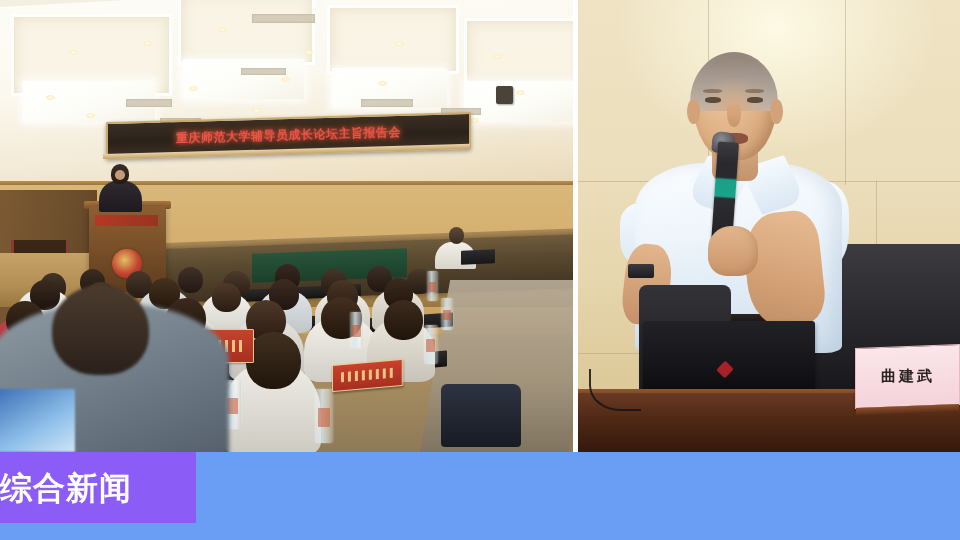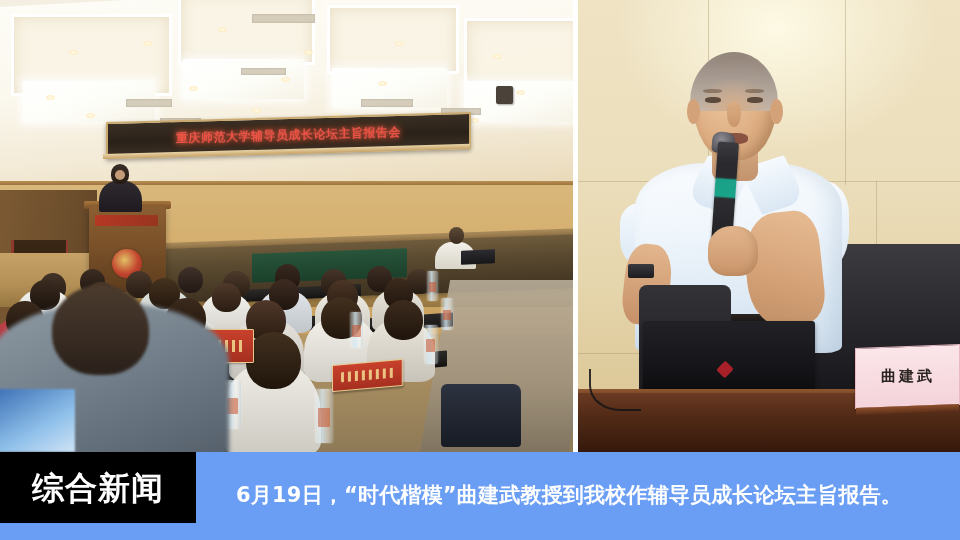--- a/index.html
+++ b/index.html
@@ -595,24 +595,23 @@
     left: 0; top: 452px;
     width: 960px;
     height: 88px;
     background: #6a9ef5;
     display: flex;
     align-items: stretch;
   }
   .cat-block {
     width: 196px;
     height: 71px;
-    background: #000000;
+    background: #8b5cf6;
     display: flex;
     align-items: center;
-    justify-content: center;
     flex: 0 0 196px;
   }
   .cat-label {
     color: #ffffff;
     font-size: 32px;
     font-weight: 700;
     letter-spacing: 1px;
     line-height: 1;
     font-family: "DejaVu Sans", "Liberation Sans", sans-serif;
   }
@@ -837,18 +836,15 @@
           <span>曲建武</span>
         </div>
       </div>
     </div>
   </div>
 
   <div class="caption-bar">
     <div class="cat-block">
       <span class="cat-label">综合新闻</span>
     </div>
-    <div class="caption-text-wrap">
-      <span class="caption-text">6月19日，“时代楷模”曲建武教授到我校作辅导员成长论坛主旨报告。</span>
-    </div>
   </div>
 
 </div>
 
 </body></html>

